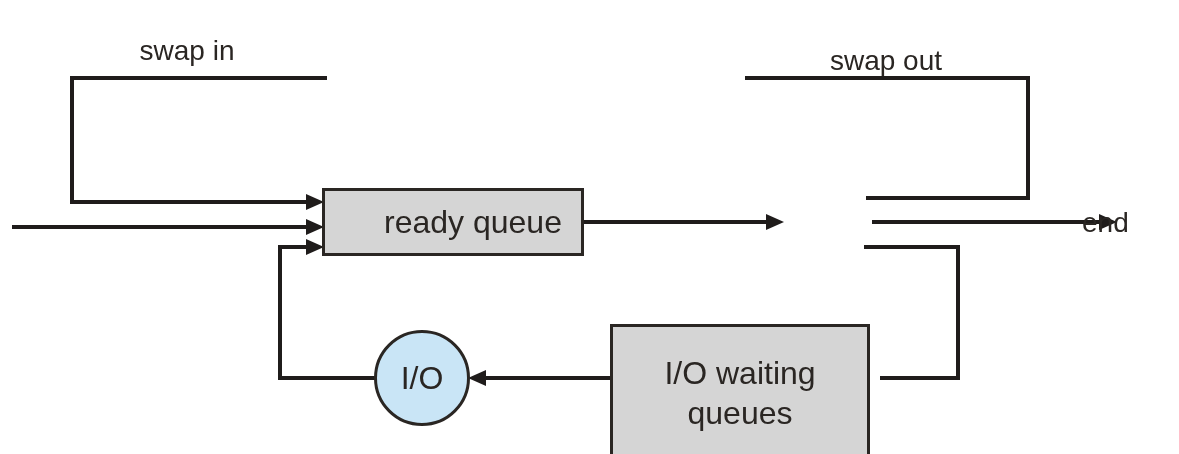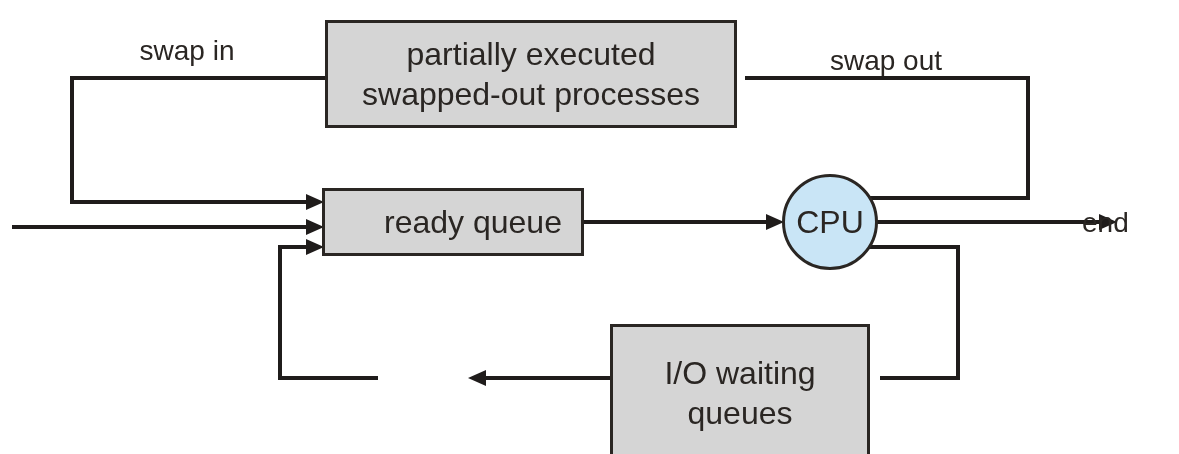--- a/index.html
+++ b/index.html
@@ -99,33 +99,29 @@
   <div class="edge v" style="left:1026px; top:76px; height:124px;"></div>
   <div class="edge h" style="left:745px; top:76px; width:285px;"></div>
 
   <div class="edge h" style="left:864px; top:245px; width:96px;"></div>
   <div class="edge v" style="left:956px; top:245px; height:135px;"></div>
   <div class="edge h" style="left:880px; top:376px; width:80px;"></div>
 
   <div class="edge h" style="left:484px; top:376px; width:126px;"></div>
   <div class="ah left" style="left:468px; top:370px;"></div>
 
-  <div class="node-box" style="left:325px; top:20px; width:412px; height:108px;">
-    <span>partially executed</span>
-    <span>swapped-out processes</span>
-  </div>
 
   <div class="node-box" style="left:322px; top:188px; width:262px; height:68px;padding-left:40px;">
     <span>ready queue</span>
   </div>
 
-  <div class="node-circle" style="left:782px; top:174px;">
-    <span>CPU</span>
+
+  <div class="node-circle" style="left:374px; top:330px;">
+    <span>I/O</span>
   </div>
-
 
   <div class="node-box" style="left:610px; top:324px; width:260px; height:138px;">
     <span>I/O waiting</span>
     <span>queues</span>
   </div>
 
   <div class="edge-label" style="left:97px; top:32px; width:180px;">swap in</div>
 
   <div class="edge-label" style="left:796px; top:34px; width:180px;margin-top:8px;">swap out</div>
 

